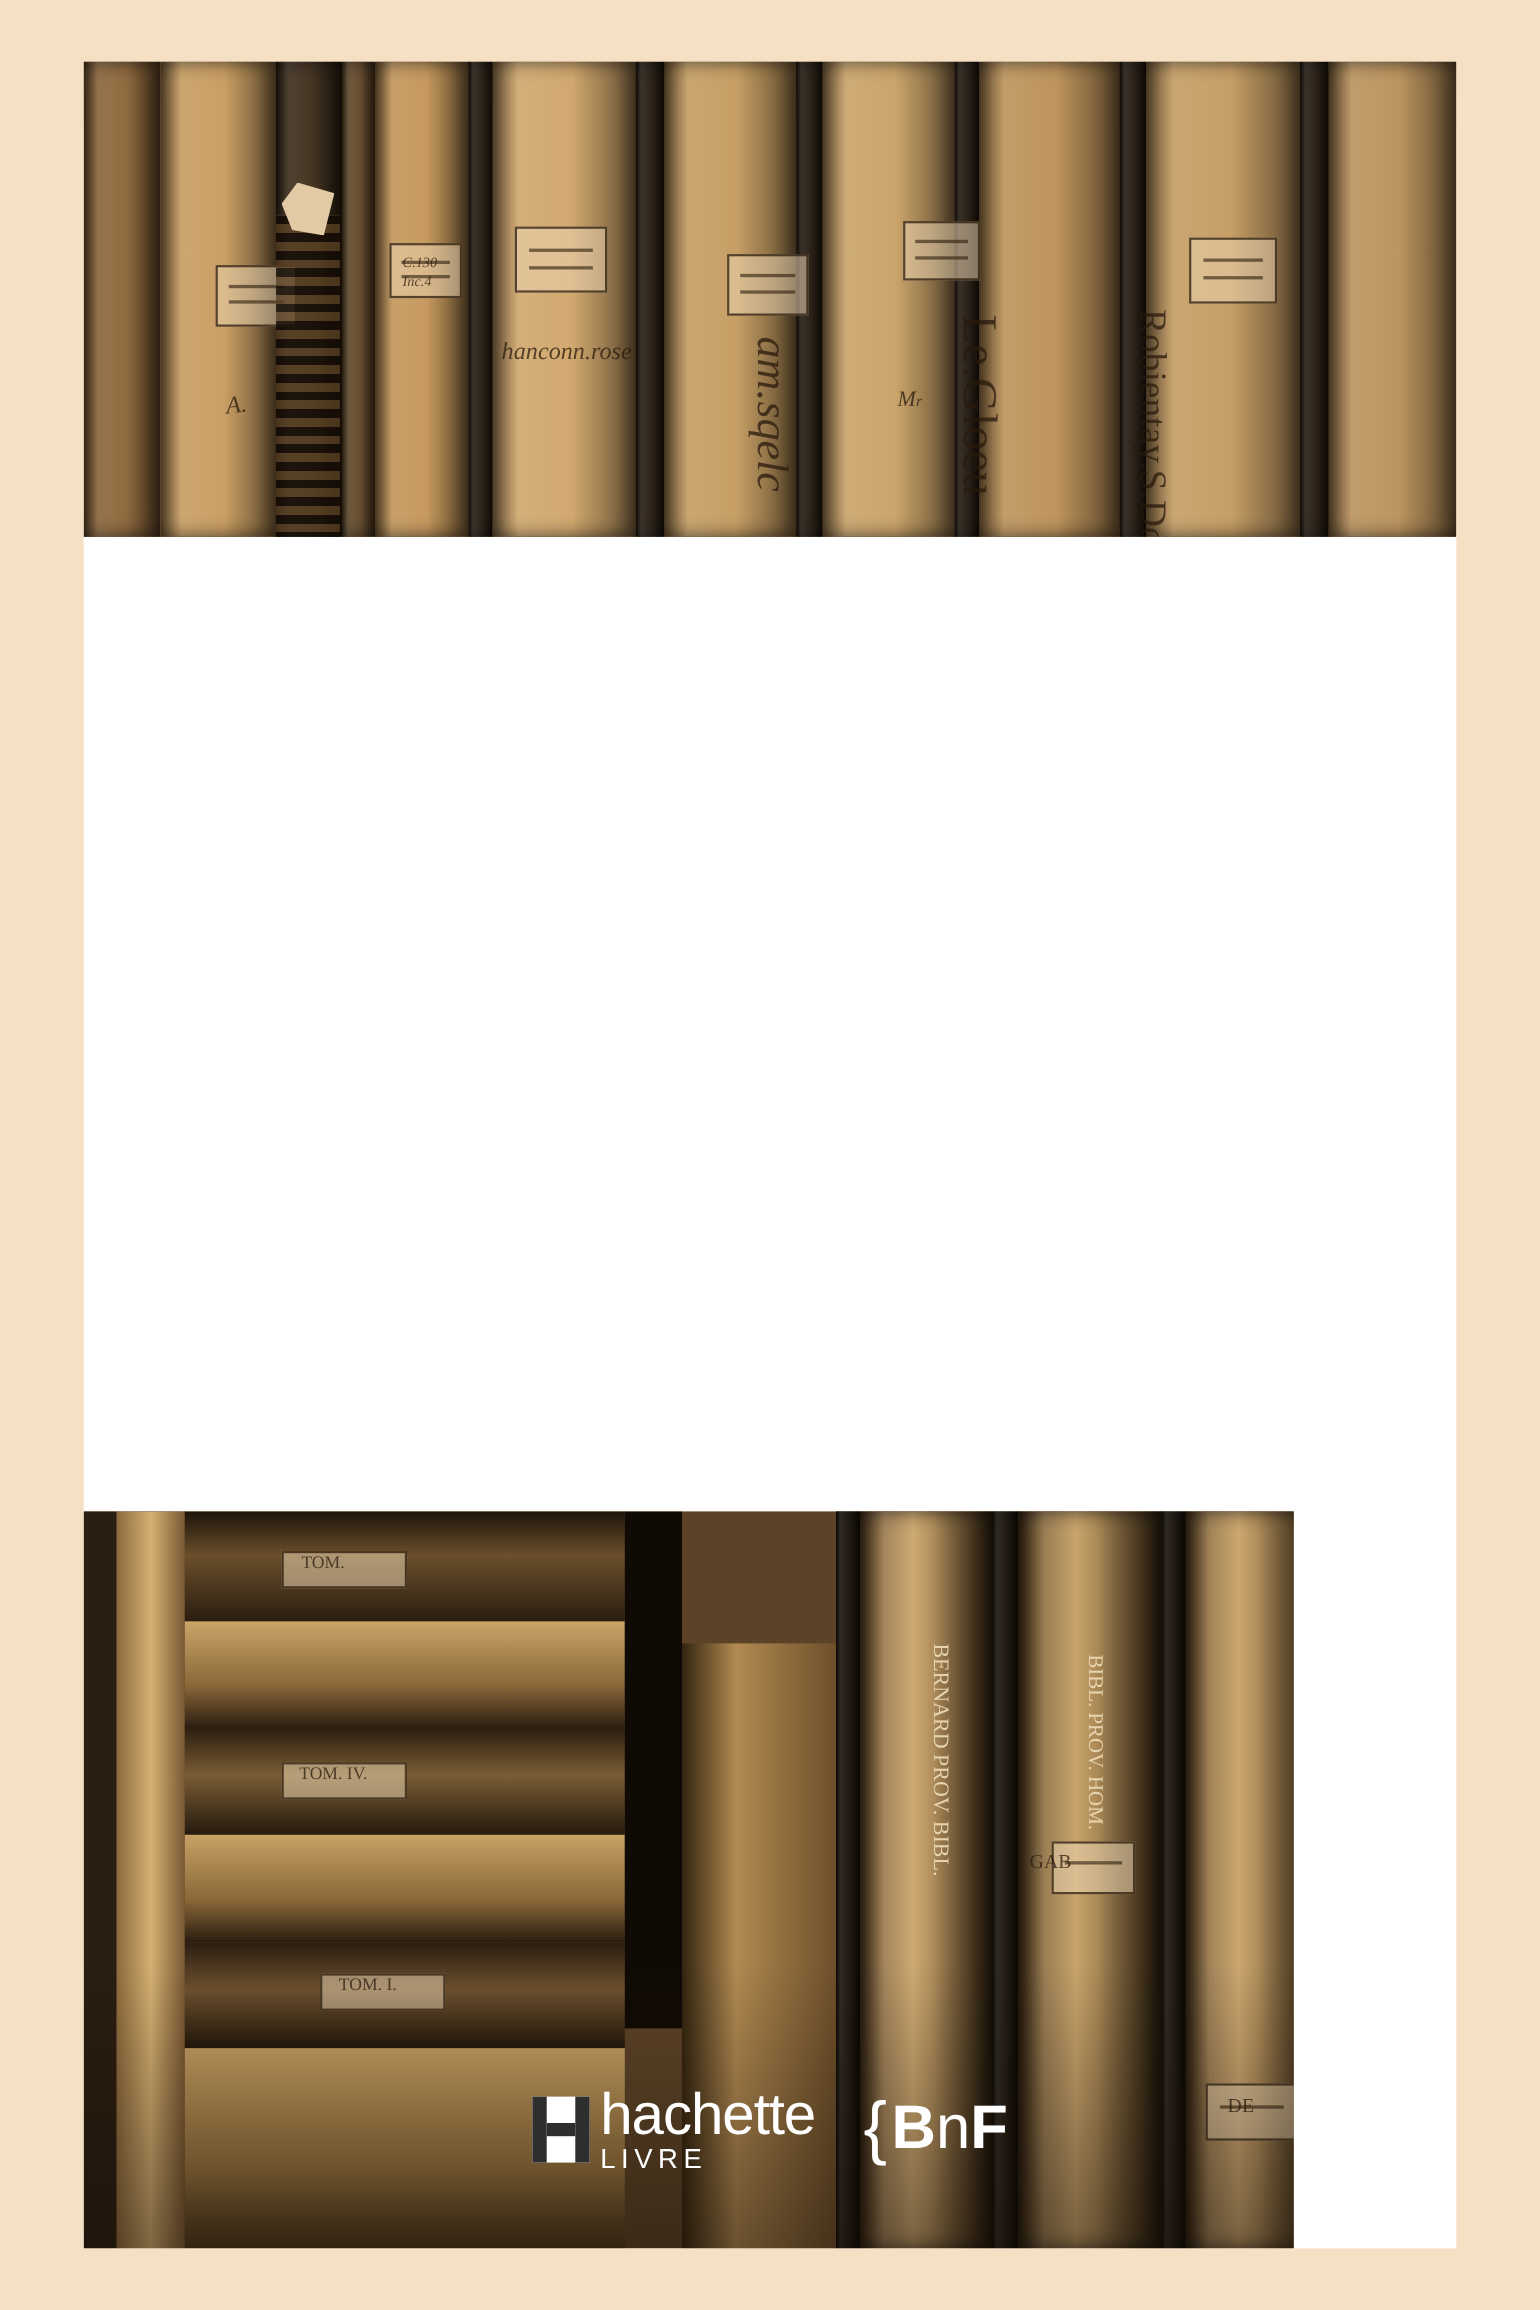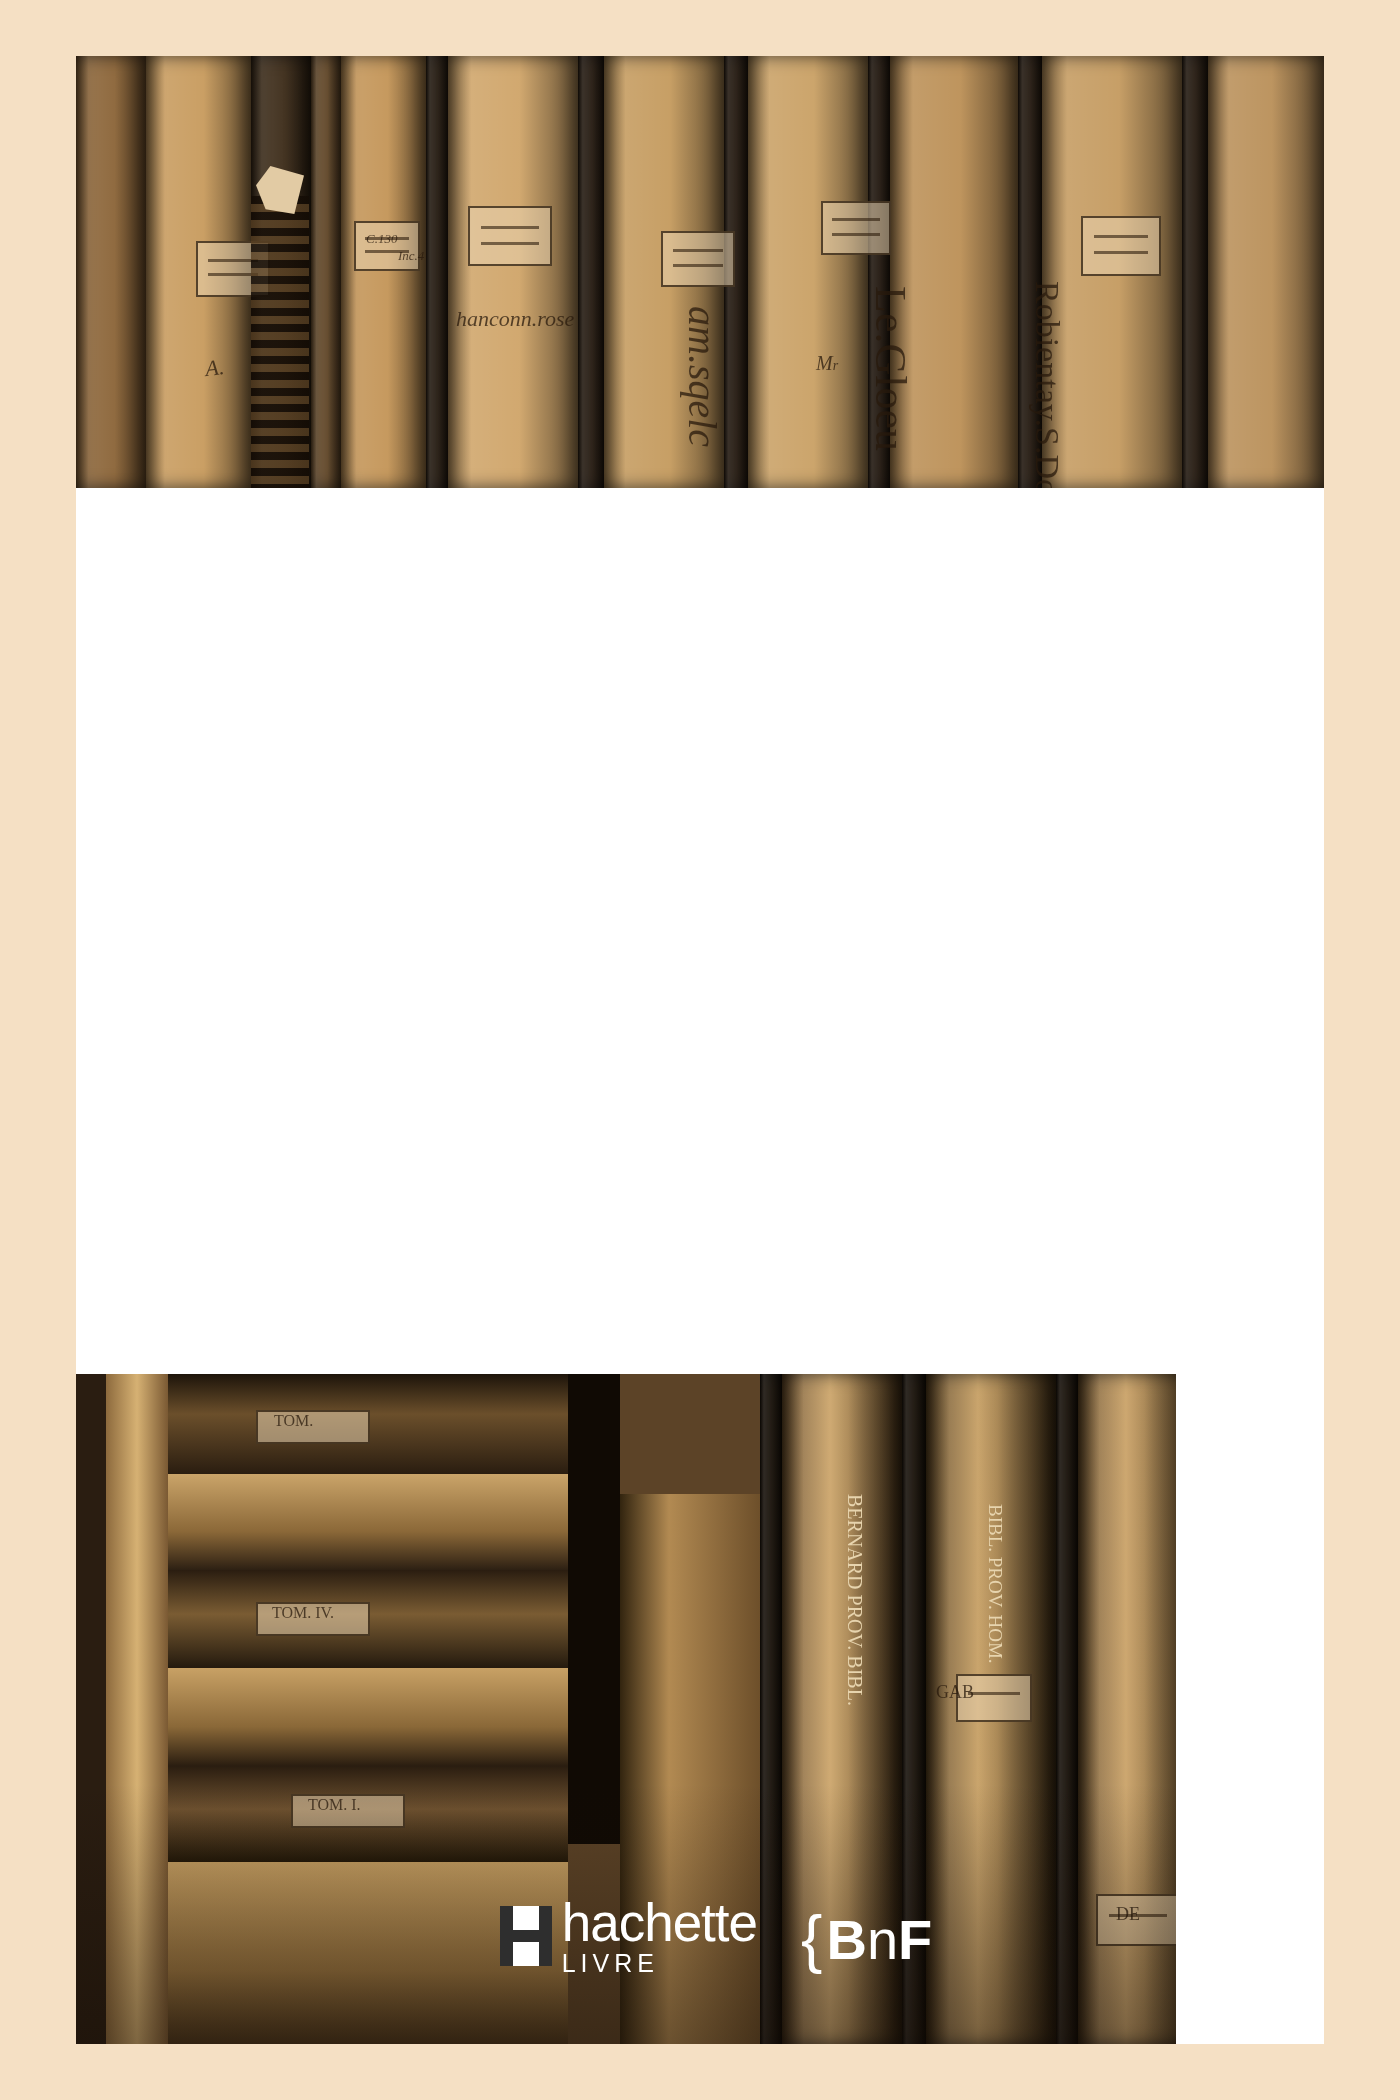--- a/index.html
+++ b/index.html
@@ -123,24 +123,23 @@
   }
 
   
   .logos {
     position: absolute;
     left: 0;
     bottom: 68px;
     width: 1248px;
     display: flex;
     justify-content: center;
-    align-items: flex-end;
+    align-items: flex-start;
     gap: 44px;
     z-index: 6;
-    padding-left: 16px;
   }
   .logo-hachette {
     display: flex;
     align-items: center;
     gap: 10px;
   }
   .h-mark {
     width: 52px;
     height: 60px;
     position: relative;
@@ -244,21 +243,21 @@
       <div class="label" style="left:745px; top:145px;  width:66px;  height:50px;">
           <i style="top:15px"></i>
           <i style="top:30px"></i>
         </div>
       <div class="label" style="left:1005px;top:160px;  width:76px;  height:56px;">
           <i style="top:17px"></i>
           <i style="top:33px"></i>
         </div>
 
       <div class="scribble" style="left:290px; top:175px; font-size:13px;">C.130</div>
-      <div class="scribble" style="left:290px; top:192px; font-size:13px;margin-left:32px;">Inc.4</div>
+      <div class="scribble" style="left:290px; top:192px; font-size:13px;">Inc.4</div>
       <div class="scribble" style="left:128px; top:300px; font-size:22px; transform:rotate(-6deg);">A.</div>
       <div class="scribble" style="left:380px; top:250px; font-size:22px;">hanconn.rose</div>
       <div class="scribble" style="left:650px; top:250px; font-size:40px; transform:rotate(90deg); transform-origin:left top;">am.sqelc</div>
       <div class="scribble" style="left:840px; top:230px; font-size:44px; transform:rotate(90deg); transform-origin:left top; font-style:normal;">Le.Gloeu</div>
       <div class="scribble" style="left:990px; top:225px; font-size:34px; transform:rotate(90deg); transform-origin:left top; font-style:normal;">Robientay.S.Do</div>
       <div class="scribble" style="left:740px; top:296px; font-size:20px;">M<span style="font-size:14px">r</span></div>
 
       <div style="position:absolute;left:175px;top:140px;width:58px;height:400px;background:
         repeating-linear-gradient(to bottom, rgba(20,12,5,.85) 0 8px, rgba(90,65,35,.75) 8px 16px);"></div>
       <div style="position:absolute;left:180px;top:110px;width:48px;height:48px;background:#e2cba4;

